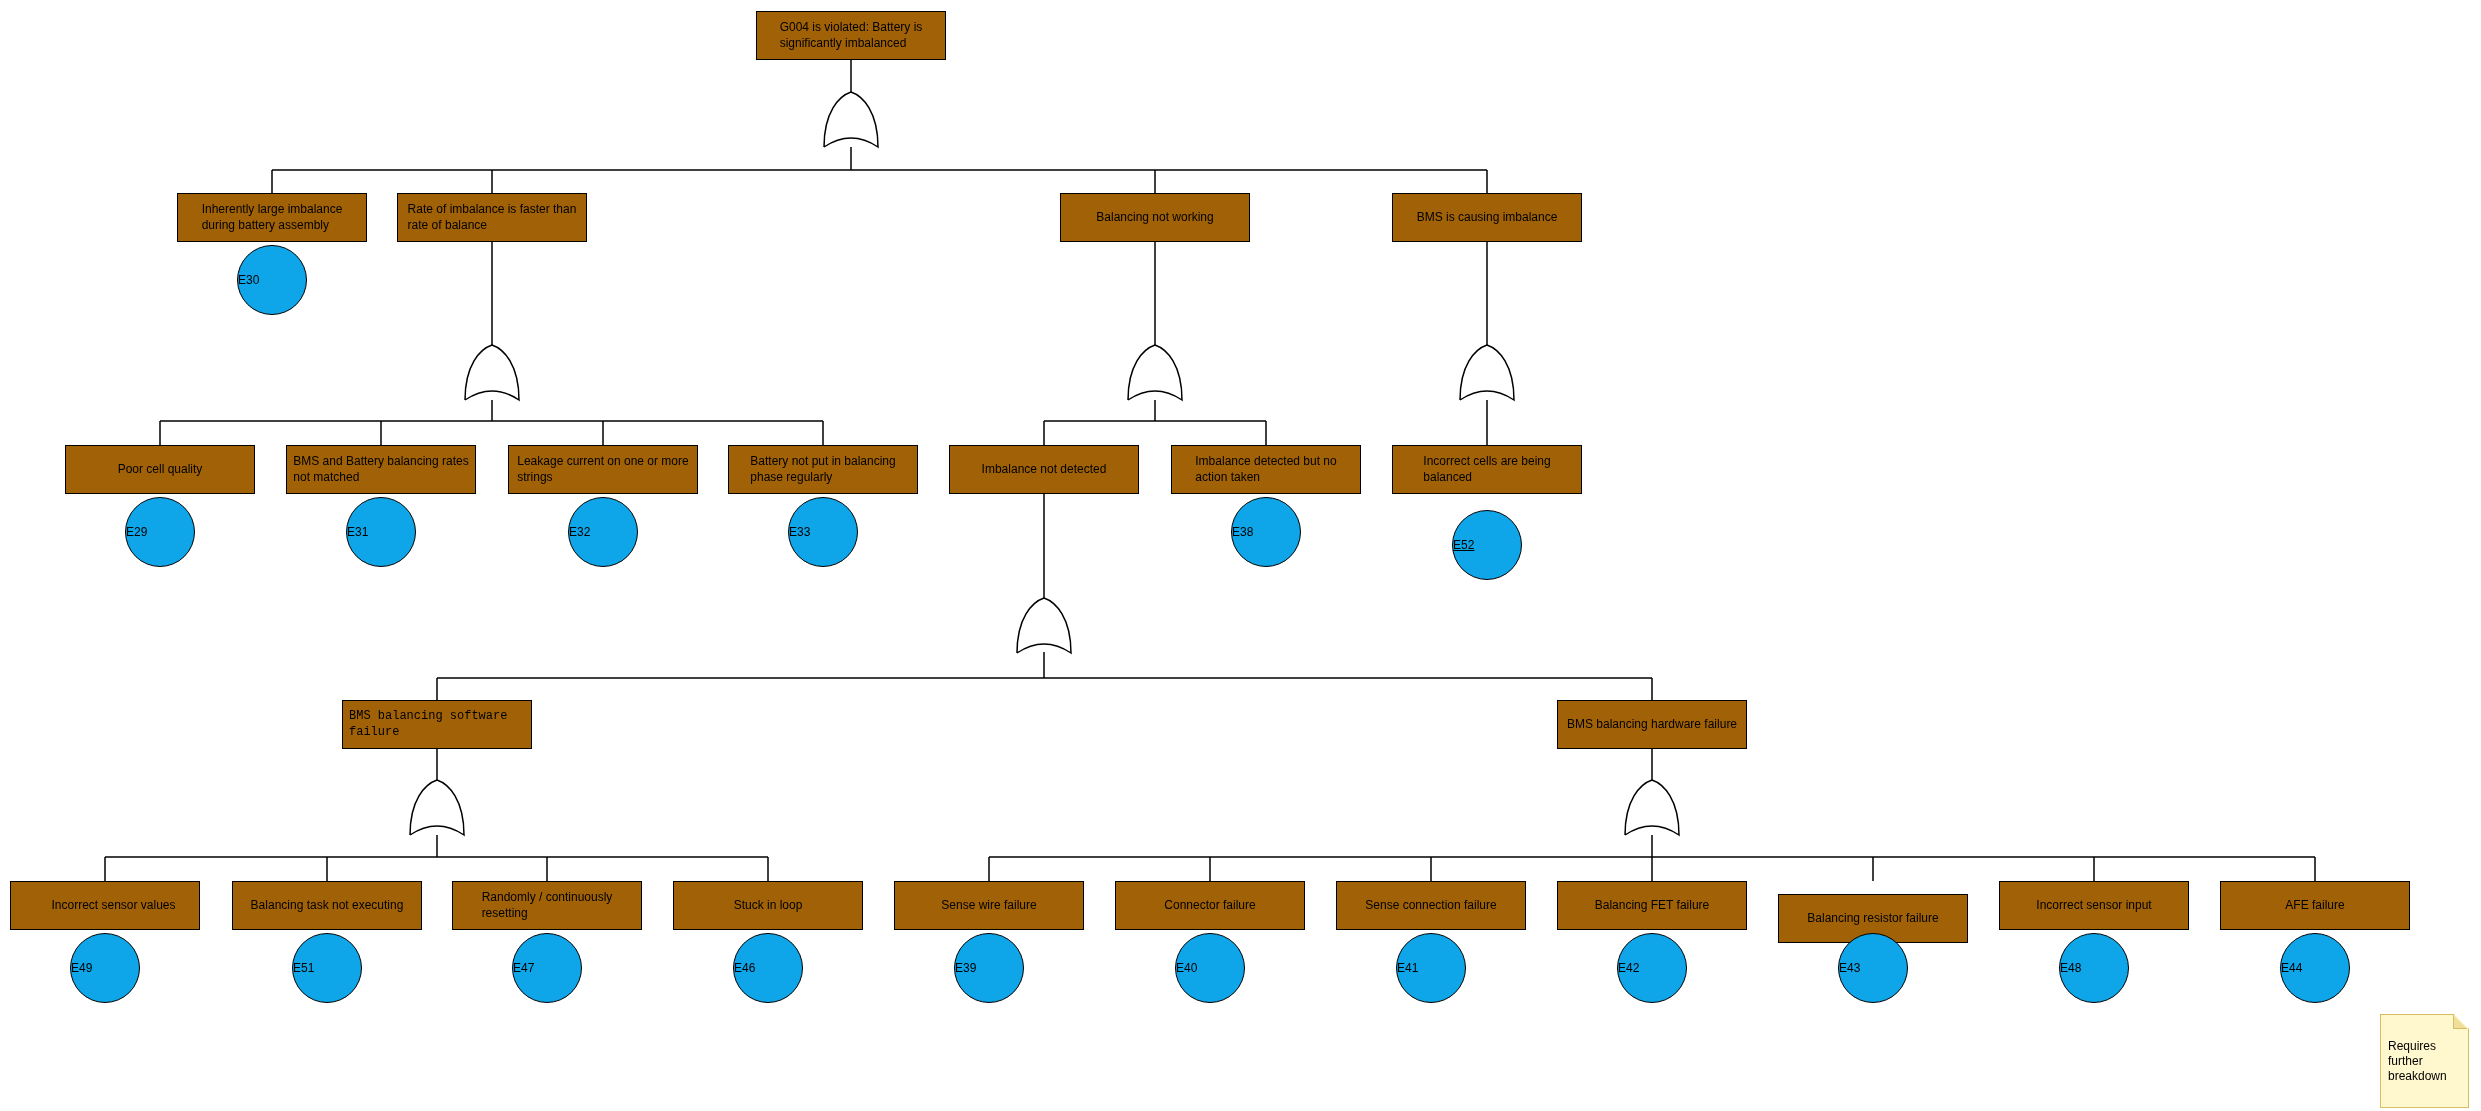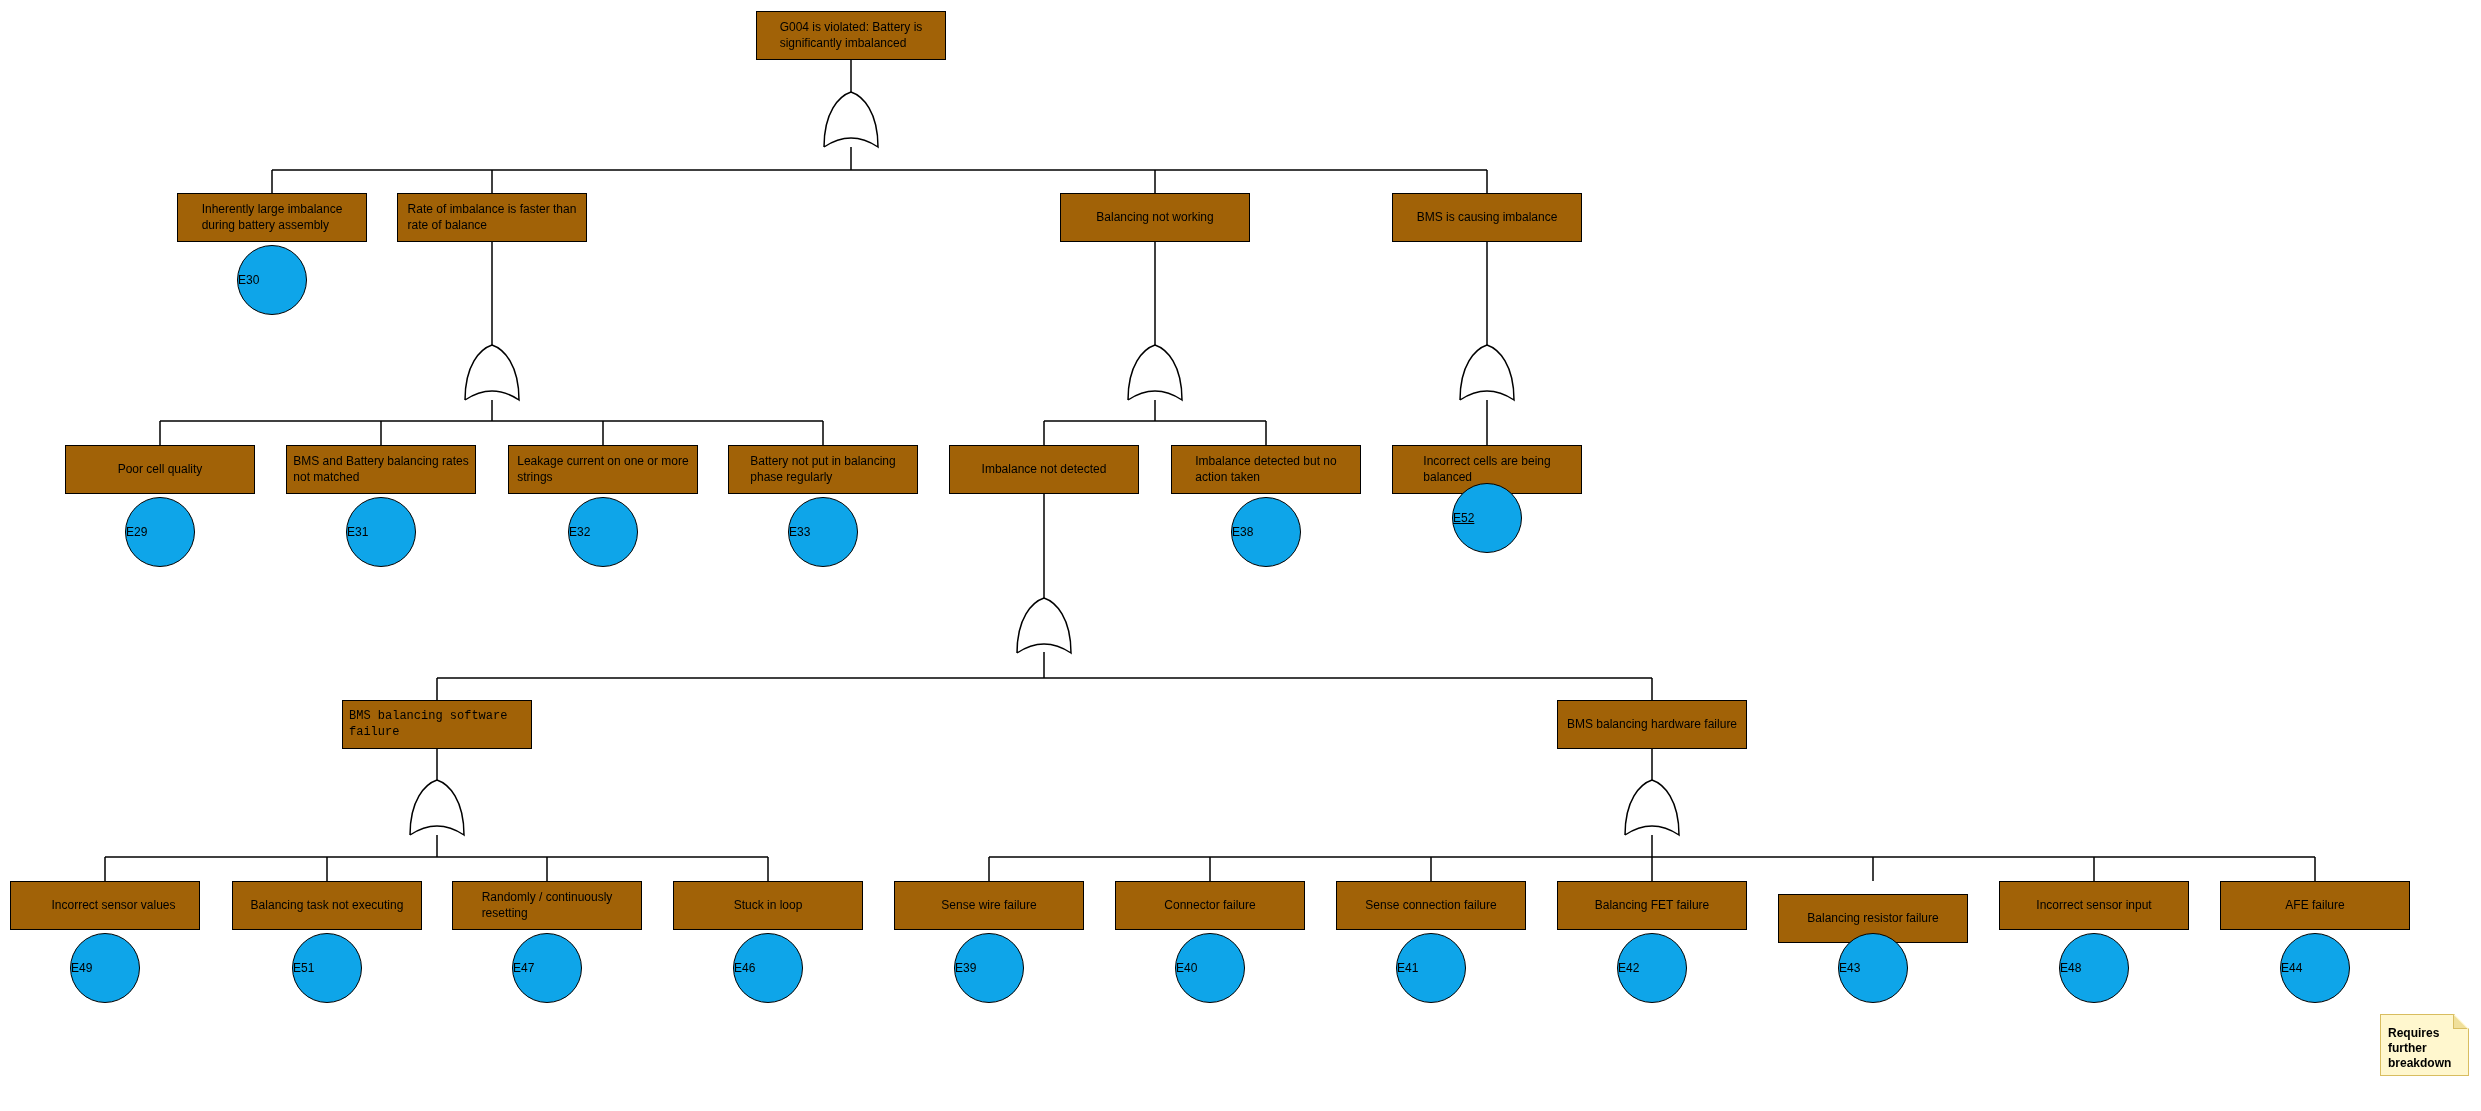--- a/index.html
+++ b/index.html
@@ -34,26 +34,26 @@
     border:1.5px solid #000000;
     border-radius:50%;
     box-sizing:border-box;
     background:#0ea5e9;
     display:flex; align-items:center; justify-content:flex-start;
   }
   .basic-event-label { font-size:12px; }
   #sticky-note {
     position:absolute;
     left:2380px; top:1014px;
-    width:89px; height:62px;
+    width:89px; height:94px;
     background:#FFF7CE;
     border:1.4px solid #D8BD60;
     box-sizing:border-box;
     clip-path:polygon(0 0, calc(100% - 15px) 0, 100% 15px, 100% 100%, 0 100%);
-    display:flex; align-items:flex-end;font-weight:bold;
+    display:flex; align-items:center;
   }
   #sticky-note .note-text {
     padding:4px 4px 4px 7px;
     font-size:12px;
     line-height:15px;
     white-space:pre-line;
   }
   .note-fold {
     position:absolute;
     top:0; right:0;
@@ -183,21 +183,21 @@
       <div class="event-label">Imbalance detected but no
 action taken</div>
     </div>
     <div class="basic-event" style="left: 1231px; top: 497px;">
       <div class="basic-event-label">E38</div>
     </div>
     <div class="event-box" style="left: 1392px; top: 445px;">
       <div class="event-label">Incorrect cells are being
 balanced</div>
     </div>
-    <div class="basic-event" style="left: 1452px; top: 483px; text-decoration: underline;">
+    <div class="basic-event" style="left: 1452px; top: 510px; text-decoration: underline;">
       <div class="basic-event-label">E52</div>
     </div>
     <div class="event-box" style="left: 342px; top: 700px; font-family: Liberation Mono, monospace;">
       <div class="event-label">BMS balancing software failure</div>
     </div>
     <div class="event-box" style="left: 1557px; top: 700px;">
       <div class="event-label">BMS balancing hardware failure</div>
     </div>
     <div class="event-box" style="left: 10px; top: 881px; padding-left: 17px;">
       <div class="event-label">Incorrect sensor values</div>

